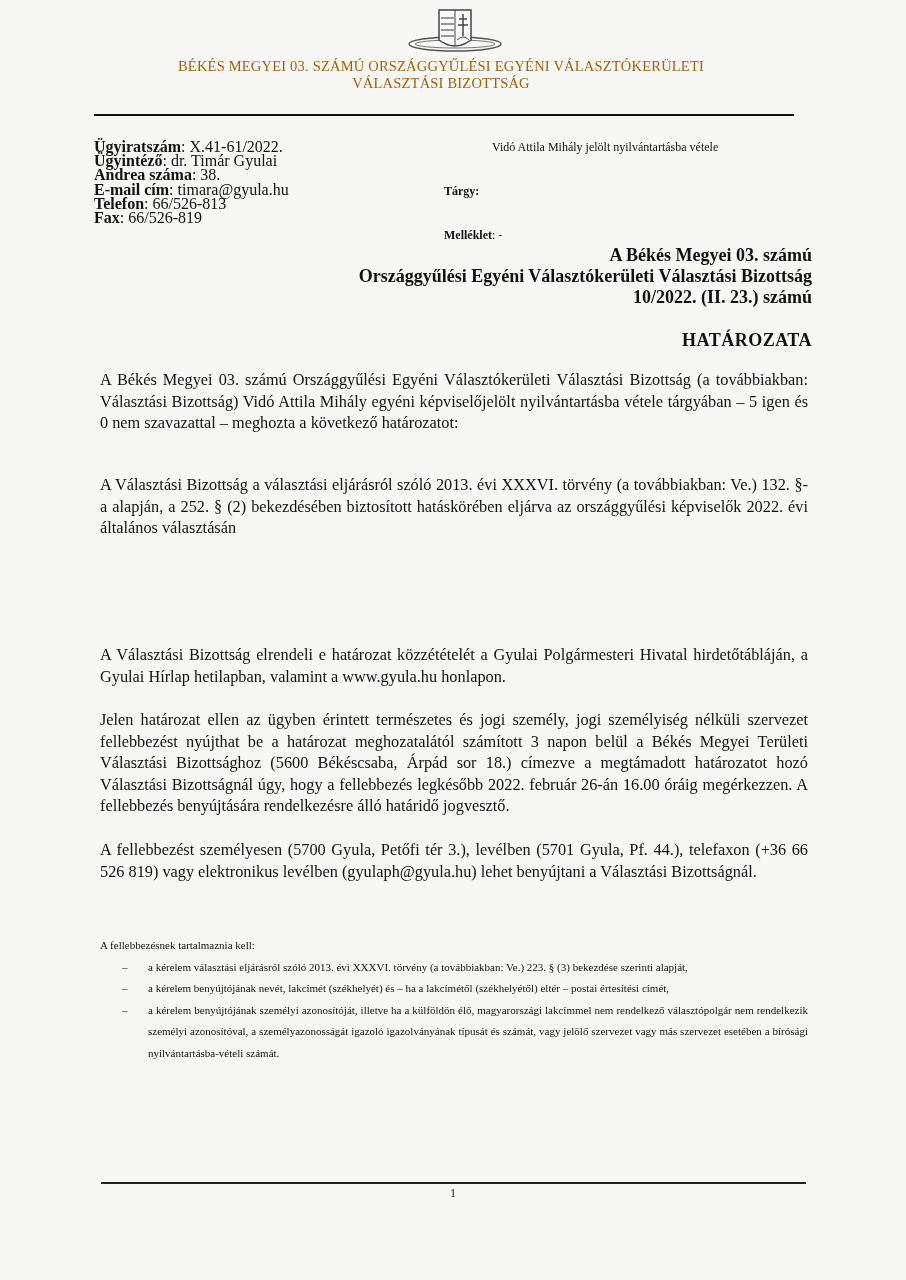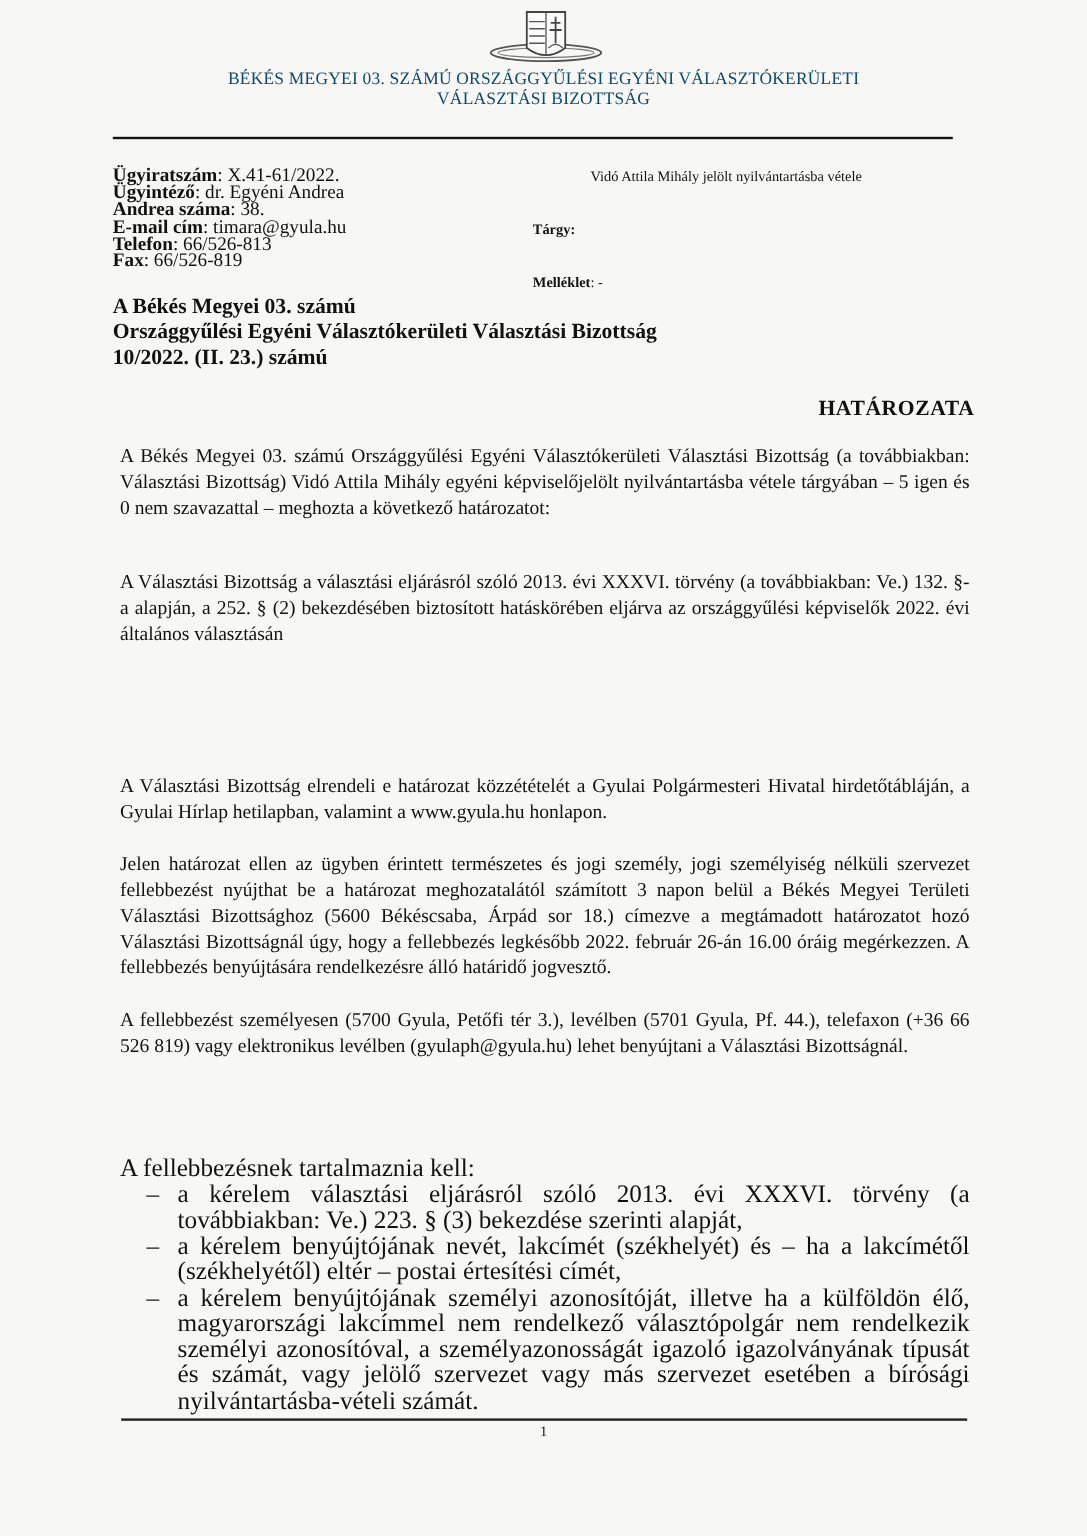--- a/index.html
+++ b/index.html
@@ -6,52 +6,52 @@
   body {
     width: 906px; height: 1280px; overflow: hidden;
     background: #f7f7f5;
     font-family: "Liberation Serif", serif;
     color: #111;
     position: relative;
   }
   .page { position: absolute; left: 0; top: 0; width: 906px; height: 1280px; }
   .emblem { position: absolute; left: 395px; top: 6px; width: 120px; height: 50px; }
   .org-header {
-    position: absolute; left: 100px; width: 706px; top: 58px;
+    position: absolute; left: 88px; width: 706px; top: 58px;
     text-align: center; font-size: 14.5px; line-height: 17px;
-    color: #0c4a6e; letter-spacing: 0.2px;
+    color: #a16207; letter-spacing: 0.2px;
   }
   .rule-top2 { position: absolute; left: 94px; top: 114px; width: 700px; height: 2px; background: #111; }
   .meta-left {
     position: absolute; left: 94px; top: 140px; font-size: 16px; line-height: 14.2px;
   }
   .meta-left b { font-weight: bold; }
   .meta-right { position: absolute; left: 444px; top: 140px; font-size: 12px; line-height: 14px; }
   .meta-right .row { display: flex; }
   .meta-right .lbl { font-weight: bold; width: 48px; margin-top: 44px; }
   .meta-right .row2 { margin-top: 30px; }
   .title-block {
     position: absolute; left: 94px; width: 718px; top: 245px;
-    text-align: left; font-weight: bold; font-size: 18px; line-height: 21px;
+    text-align: right; font-weight: bold; font-size: 18px; line-height: 21px;
   }
   .hat-title {
     position: absolute; left: 94px; width: 718px; top: 330px;
     text-align: right; font-weight: bold; font-size: 18px; letter-spacing: 0.5px;
   }
   .para {
     position: absolute; left: 100px; width: 708px;
     font-size: 16.3px; line-height: 21.5px; text-align: justify;
   }
   .para b { font-weight: normal; }
   .decision {
     position: absolute; left: 94px; width: 718px; top: 560px;
     text-align: center; font-weight: bold; font-size: 16.5px; line-height: 21px;
   }
   .decision .l2 { padding-right: 60px; }
-  .list { position: absolute; left: 100px; width: 708px; top: 935px; font-size: 21px; line-height: 21.5px; margin-top: 28px; }
+  .list { position: absolute; left: 100px; width: 708px; top: 935px; font-size: 11px; line-height: 21.5px; }
   .list ul { list-style: none; margin: 0; padding: 0; }
   .list li { position: relative; padding-left: 48px; text-align: justify; }
   .list li .dash { position: absolute; left: 22px; top: 0; }
   .rule-bottom { position: absolute; left: 101px; top: 1182px; width: 705px; height: 2px; background: #222; }
   .page-num { position: absolute; left: 0; width: 906px; top: 1186px; text-align: center; font-size: 12px; }
 </style>
 </head>
 <body>
 
 <div class="page">
@@ -73,21 +73,21 @@
 
   <div class="org-header">
     <div>BÉKÉS MEGYEI 03. SZÁMÚ ORSZÁGGYŰLÉSI EGYÉNI VÁLASZTÓKERÜLETI</div>
     <div>VÁLASZTÁSI BIZOTTSÁG</div>
   </div>
 
   <div class="rule-top2"></div>
 
   <div class="meta-left">
     <div><b>Ügyiratszám</b><span>: X.41-61/2022.</span></div>
-    <div><b>Ügyintéző</b><span>: dr. Egyéni Andrea</span></div>
+    <div><b>Ügyintéző</b><span>: dr. Timár Gyulai</span></div>
     <div><b>Andrea száma</b><span>: 38.</span></div>
     <div><b>E-mail cím</b><span>: timara@gyula.hu</span></div>
     <div><b>Telefon</b><span>: 66/526-813</span></div>
     <div><b>Fax</b><span>: 66/526-819</span></div>
   </div>
 
   <div class="meta-right">
     <div class="row">
       <span class="lbl">Tárgy:</span>
       <span>Vidó Attila Mihály jelölt nyilvántartásba vétele</span>

